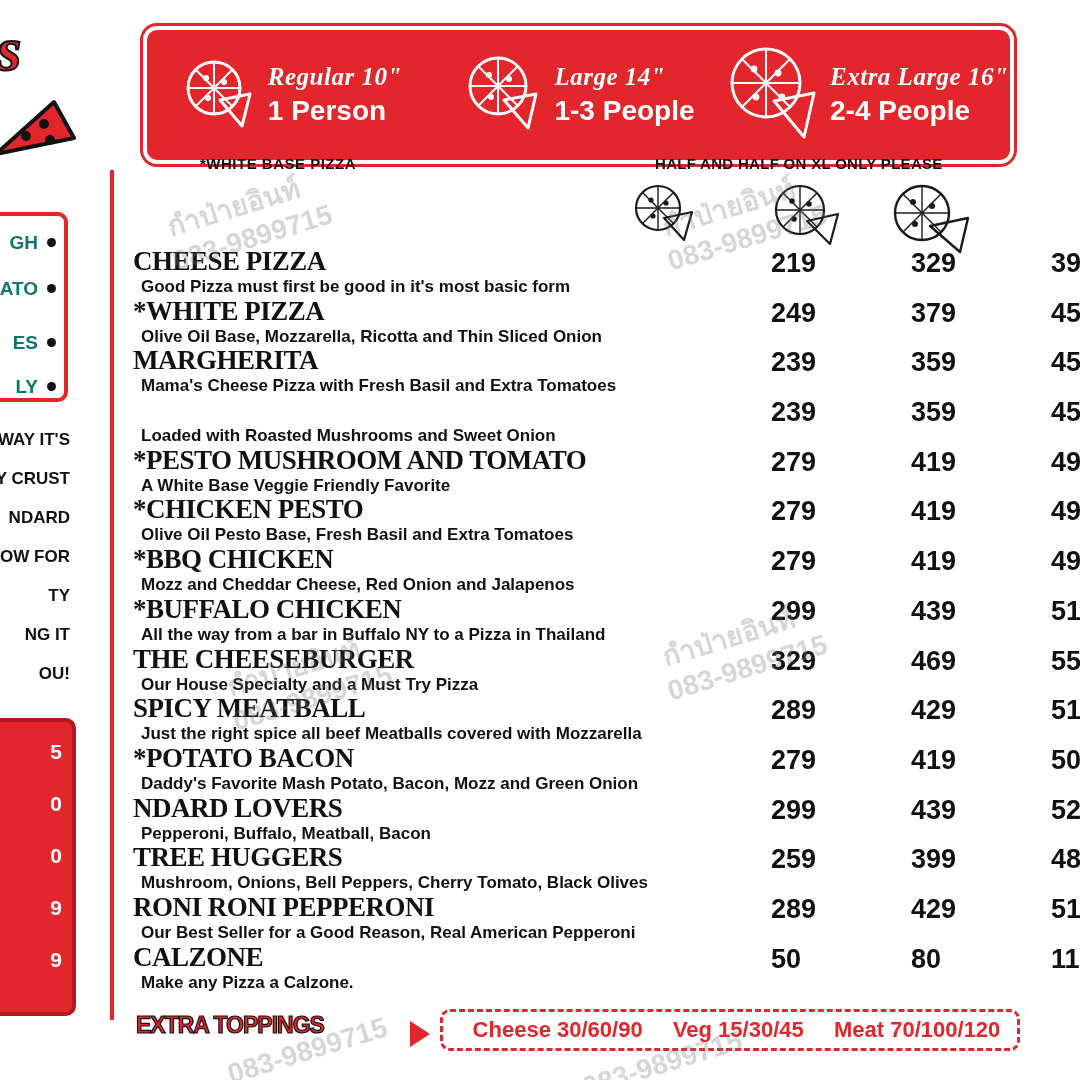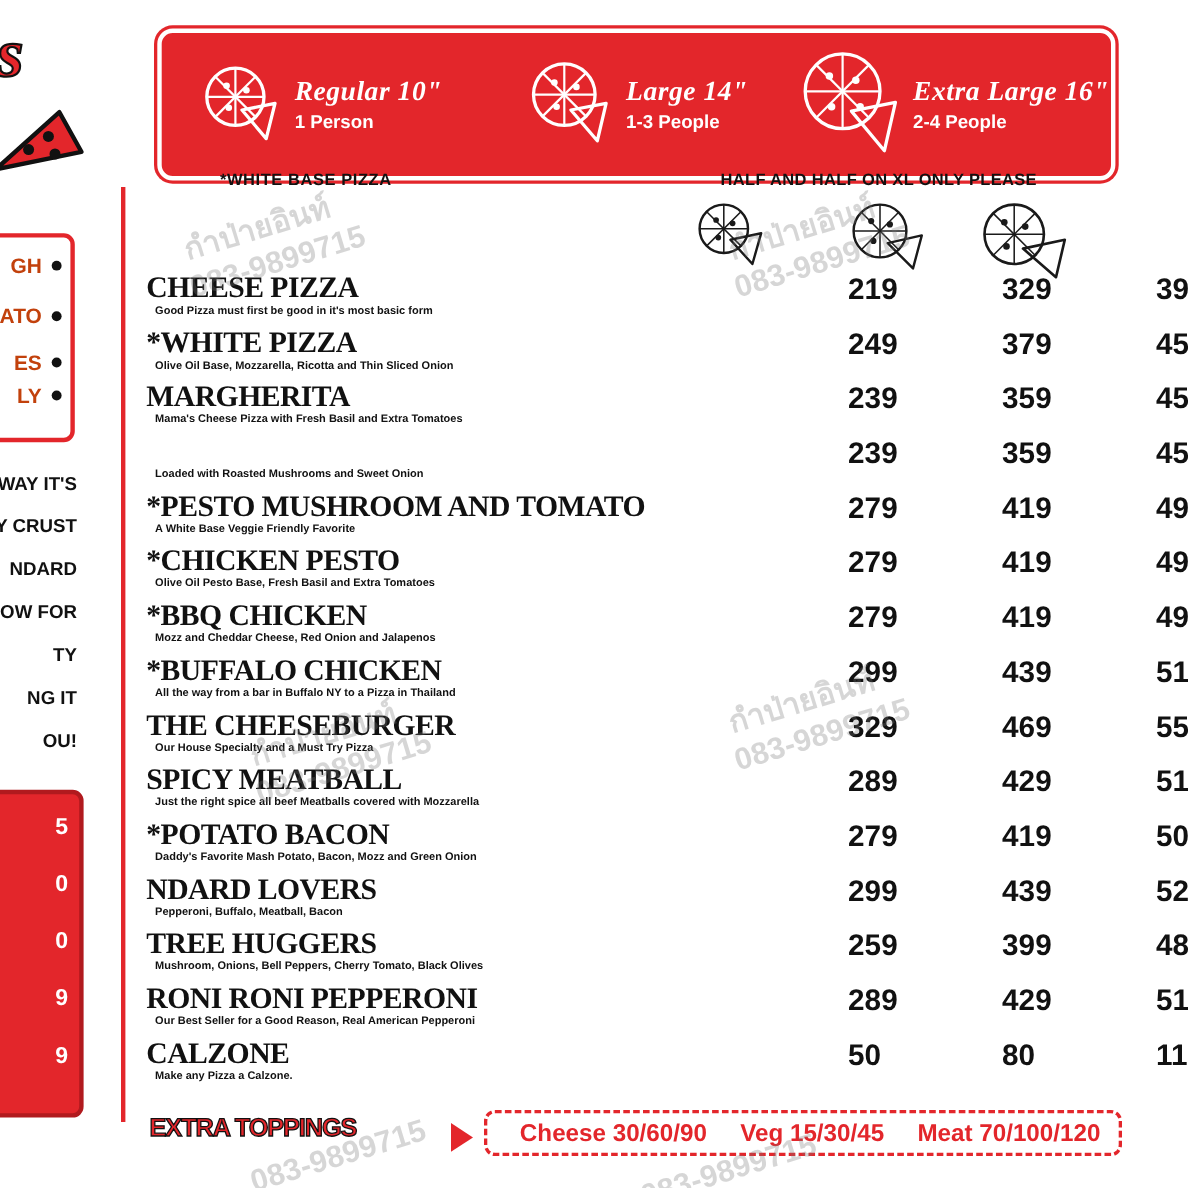--- a/index.html
+++ b/index.html
@@ -26,21 +26,21 @@
   }
   .logo-slice{
     position:absolute;left:-8px;top:98px;width:86px;height:62px;
   }
   .left-box1{
     position:absolute;left:-40px;top:212px;width:100px;height:182px;
     border:4px solid #e3262b;border-radius:10px;background:#fff;
   }
   .left-box1 .row{
     position:absolute;right:8px;font-family:"Liberation Sans", sans-serif;
-    font-weight:bold;font-size:19px;color:#c2410c;white-space:nowrap;
+    font-weight:bold;font-size:19px;color:#0f766e;white-space:nowrap;
   }
   .bullet{
     display:inline-block;width:9px;height:9px;border-radius:50%;
     background:#111;margin-left:9px;vertical-align:2px;
   }
   .left-mid{
     position:absolute;left:-46px;top:430px;width:116px;
   }
   .left-mid div{
     font-weight:bold;font-size:17px;color:#111;text-align:right;
@@ -64,21 +64,21 @@
     position:absolute;left:143px;top:26px;width:863px;height:130px;
     background:#e3262b;border:4px solid #ffffff;border-radius:14px;
     box-shadow:0 0 0 3px #e3262b;
     display:flex;align-items:center;
   }
   .banner .cell{
     flex:1;display:flex;align-items:center;justify-content:center;gap:10px;
   }
   .banner .txt{color:#fff;font-weight:bold;line-height:1.28;}
   .banner .t1{font-size:25px;font-family:"Liberation Serif",serif;font-style:italic;letter-spacing:.5px;}
-  .banner .t2{font-size:17px;font-family:"Liberation Sans",sans-serif;}
+  .banner .t2{font-size:28px;font-family:"Liberation Sans",sans-serif;}
 
   
   .note-white{
     position:absolute;left:200px;top:155px;font-weight:bold;font-size:15px;color:#111;letter-spacing:.5px;
   }
   .note-half{
     position:absolute;left:655px;top:155px;font-weight:bold;font-size:15px;color:#111;letter-spacing:.3px;
   }
 
   
@@ -93,21 +93,21 @@
   }
   .item{position:relative;height:49.7px;}
   .item .name{
     position:absolute;left:0;top:0;
     font-family:Liberation Serif, serif;
     font-weight:bold;font-size:27px;letter-spacing:-.5px;color:#111;
     white-space:nowrap;
   }
   .item .desc{
     position:absolute;left:8px;top:31px;
-    font-weight:bold;font-size:10px;color:#111;white-space:nowrap;
+    font-weight:bold;font-size:17px;color:#111;white-space:nowrap;
   }
   .item .p{
     position:absolute;top:2px;
     font-weight:bold;font-size:27px;color:#111;text-align:left;
   }
   .p1{left:638px;}
   .p2{left:778px;}
   .p3{left:918px;}
 
   
@@ -159,22 +159,22 @@
       <path d="M4 56 L62 4 L82 40 Z" fill="#e3262b" stroke="#111" stroke-width="4" stroke-linejoin="round"></path>
       <circle cx="34" cy="38" r="5" fill="#111"></circle>
       <circle cx="52" cy="26" r="5" fill="#111"></circle>
       <circle cx="58" cy="42" r="5" fill="#111"></circle>
     </svg>
   </div>
 
   <div class="left-box1">
     <div class="row" style="top:16px;"><span>GH</span><i class="bullet"></i></div>
     <div class="row" style="top:62px;"><span>ATO</span><i class="bullet"></i></div>
-    <div class="row" style="top:104px;margin-left:12px;"><span>ES</span><i class="bullet"></i></div>
-    <div class="row" style="top:134px;"><span>LY</span><i class="bullet"></i></div>
+    <div class="row" style="top:116px;margin-left:12px;"><span>ES</span><i class="bullet"></i></div>
+    <div class="row" style="top:160px;"><span>LY</span><i class="bullet"></i></div>
   </div>
 
   <div class="left-mid">
     <div>WAY IT'S</div>
     <div>Y CRUST</div>
     <div>NDARD</div>
     <div>OW FOR</div>
     <div>TY</div>
     <div>NG IT</div>
     <div>OU!</div>

